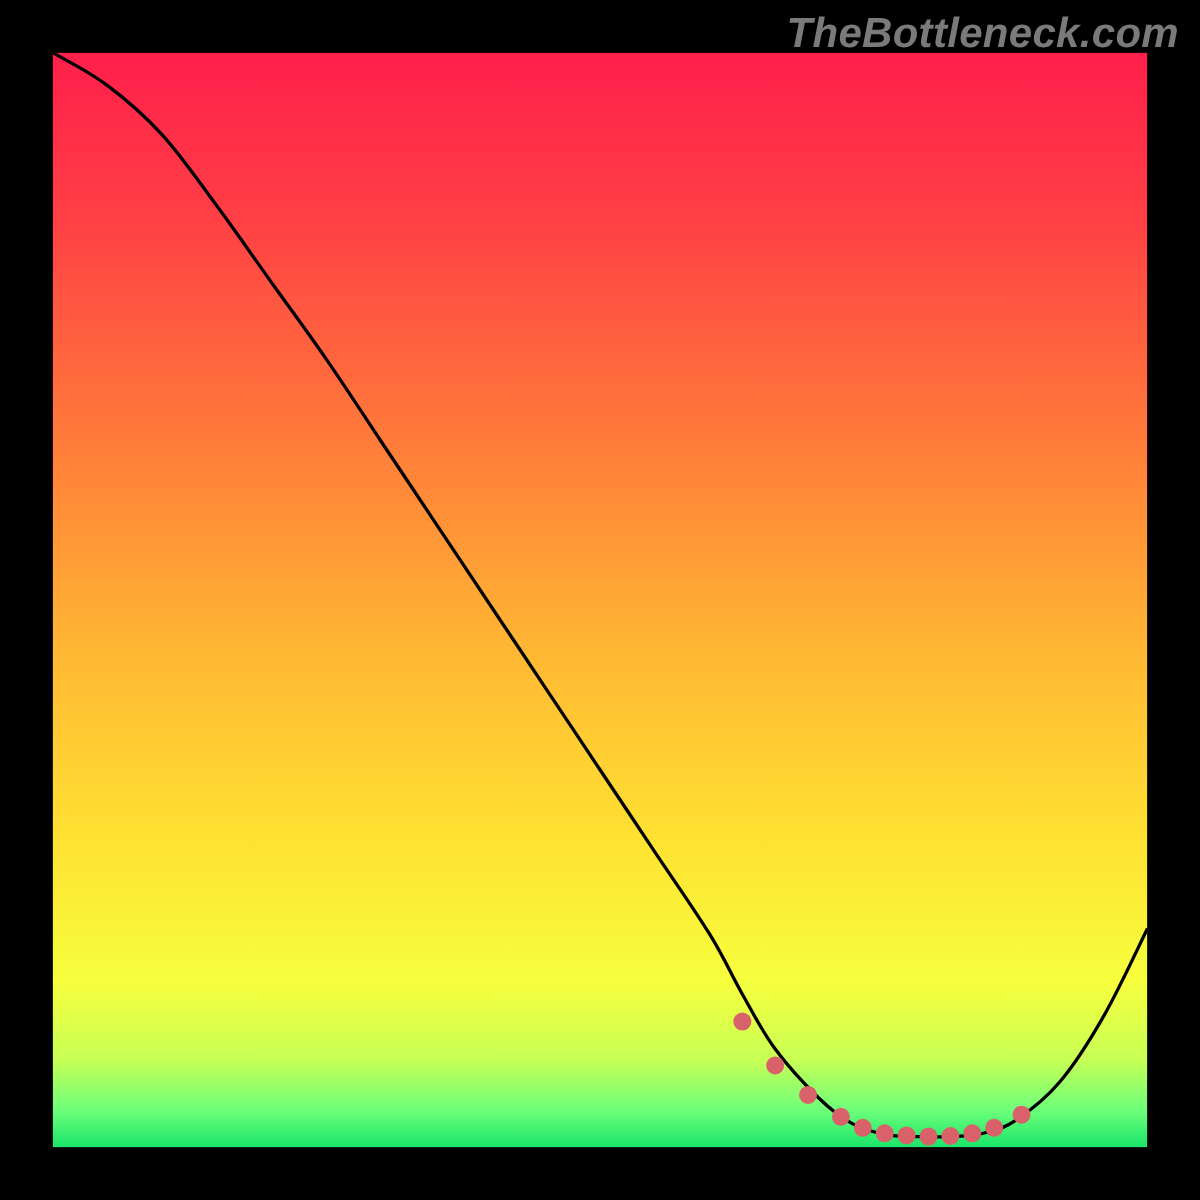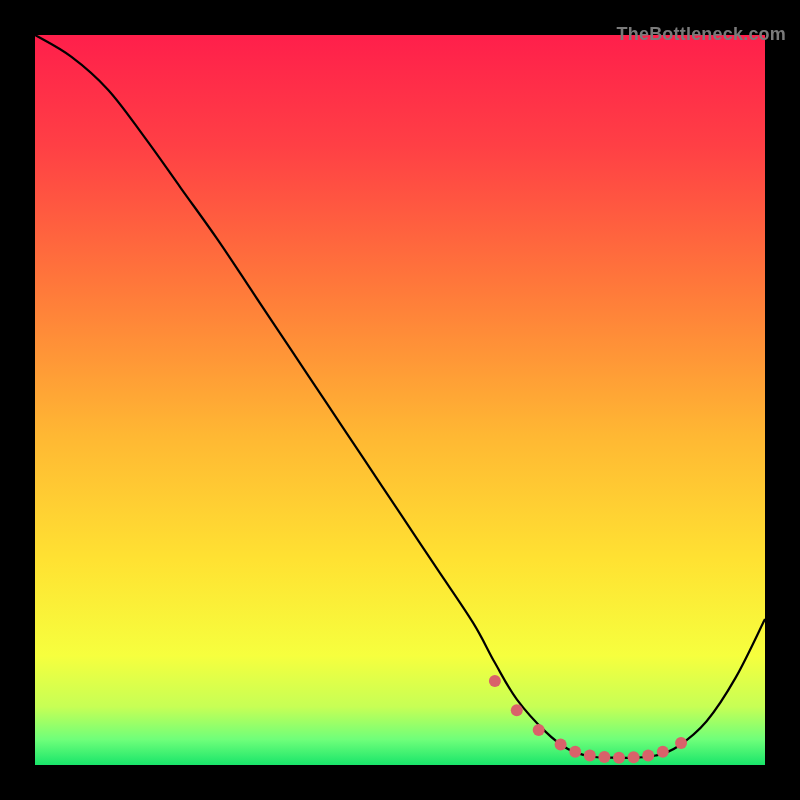--- a/index.html
+++ b/index.html
@@ -22,27 +22,28 @@
   .plot-area {
     position: absolute;
     left: 35px;
     top: 35px;
     width: 730px;
     height: 730px;
     overflow: hidden;
   }
   .attribution {
     position: absolute;
-    top: 24px;
+    top: 6px;
     right: 14px;
     color: #7a7a7a;
-    font-size: 18px;
+    font-size: 28px;
     font-weight: 600;
     letter-spacing: 0.2px;
     user-select: none;
+    font-style: italic;
   }
   svg { display: block; }
 </style>
 </head>
 <body>
 
 <div class="frame">
 
   <div class="plot-area">
     <svg id="chart-svg" width="730" height="730" viewBox="0 0 730 730">

